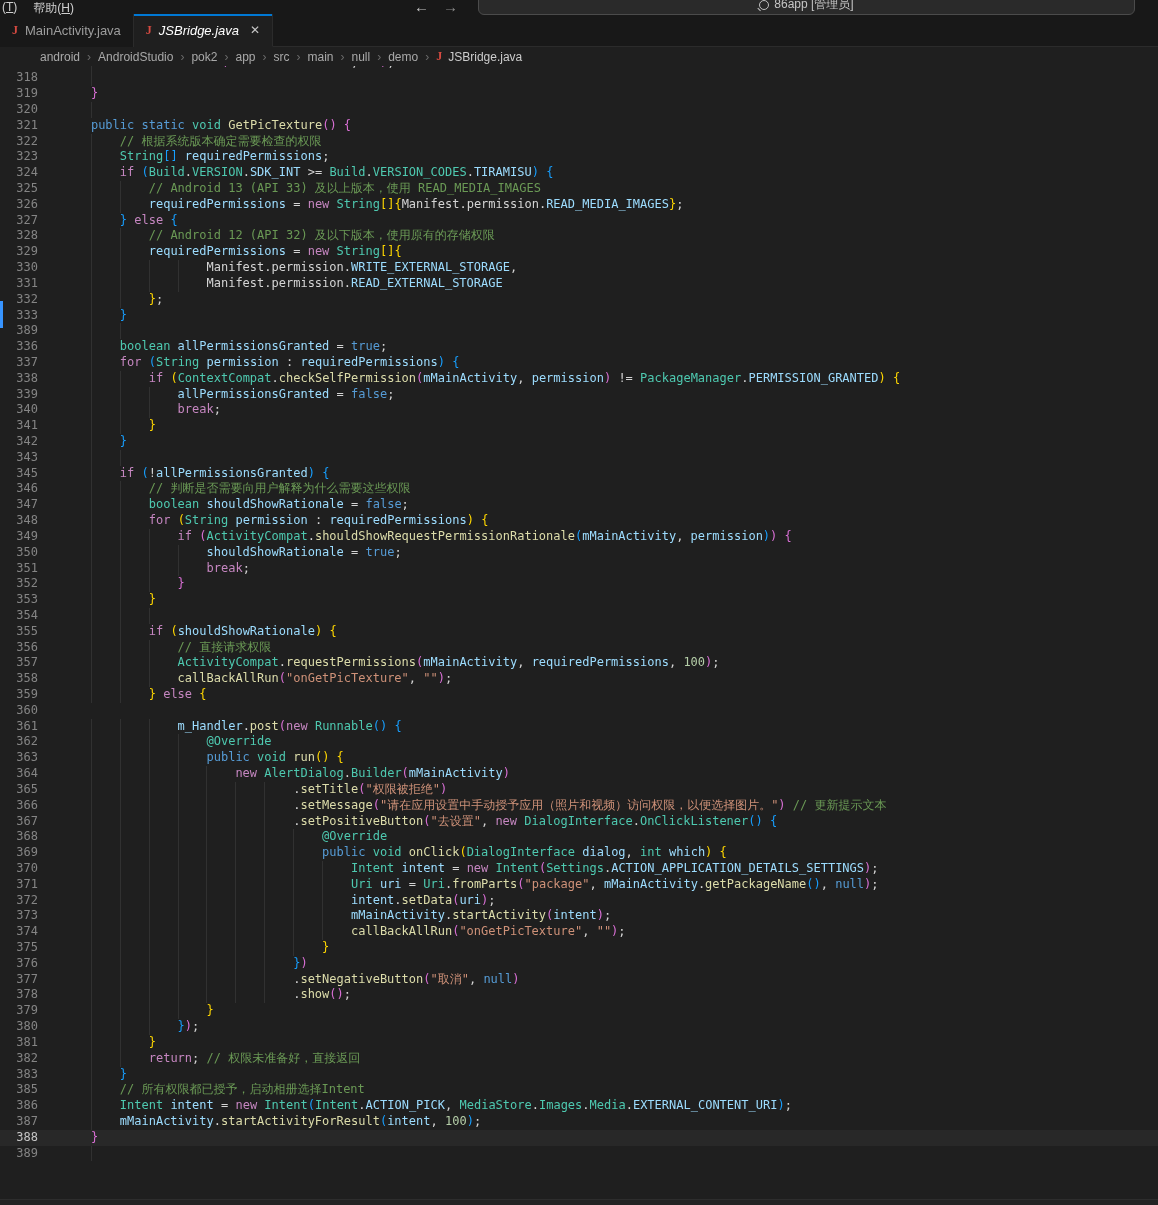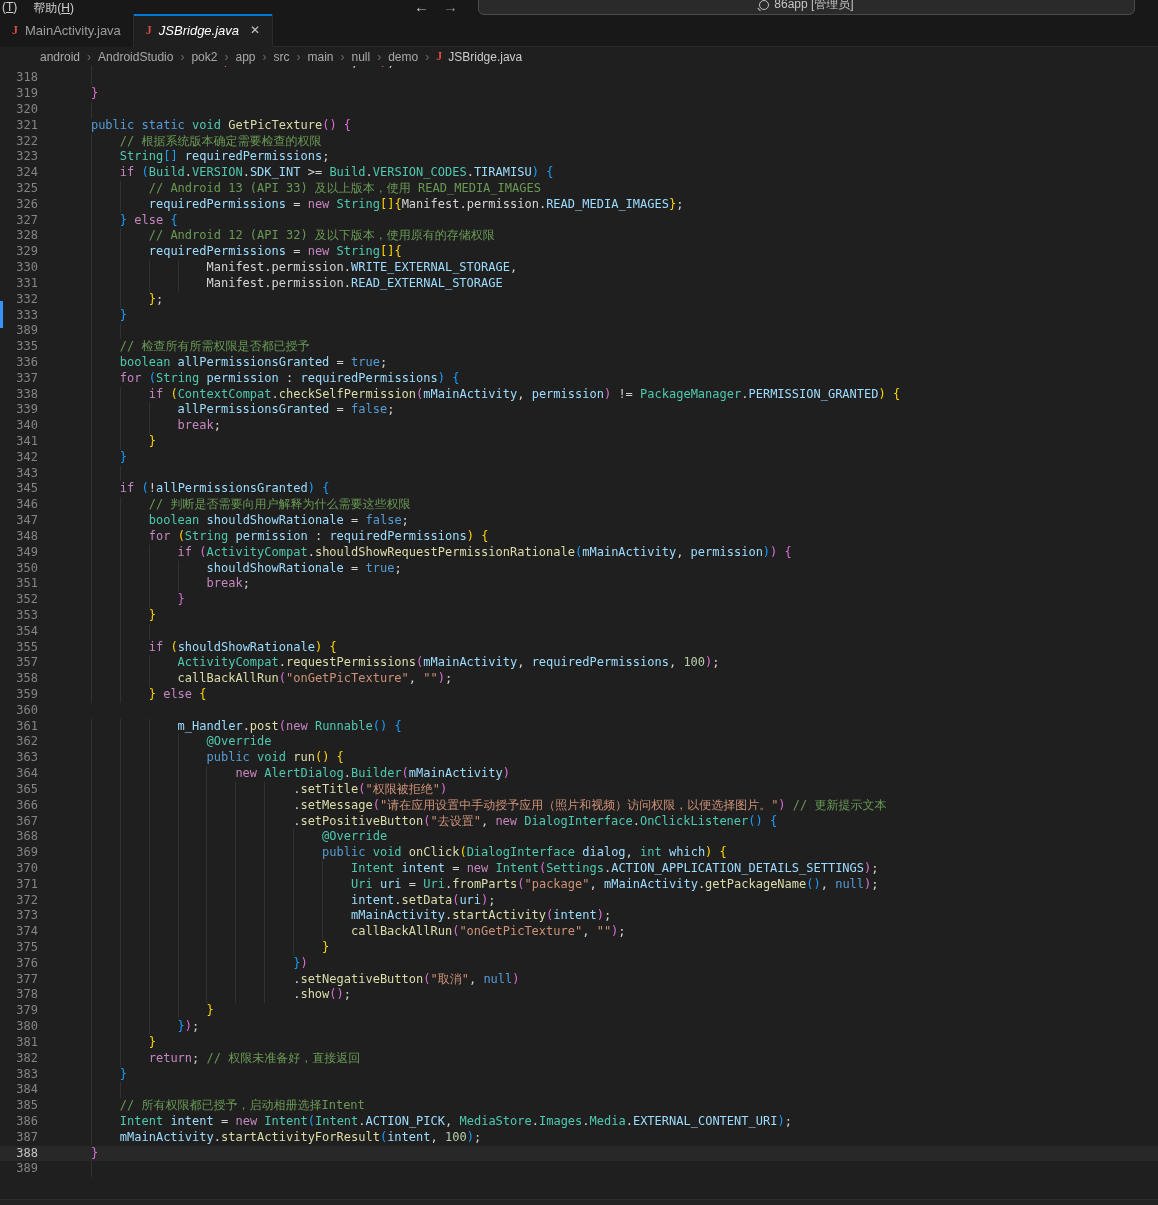--- a/index.html
+++ b/index.html
@@ -121,40 +121,40 @@
       <div class="row"><span class="ln">325</span><span class="codecell"><span class="guide" style="left: 52.8984px;"></span><span class="guide" style="left: 81.7968px;"></span><span class="tk-pln">            </span><span class="tk-com">// Android 13 (API 33) 及以上版本，使用 READ_MEDIA_IMAGES</span></span></div>
       <div class="row"><span class="ln">326</span><span class="codecell"><span class="guide" style="left: 52.8984px;"></span><span class="guide" style="left: 81.7968px;"></span><span class="tk-pln">            </span><span class="tk-var">requiredPermissions</span><span class="tk-pln"> = </span><span class="tk-ctrl">new</span><span class="tk-pln"> </span><span class="tk-type">String</span><span class="tk-b1">[]{</span><span class="tk-pln">Manifest.permission.</span><span class="tk-var">READ_MEDIA_IMAGES</span><span class="tk-b1">}</span><span class="tk-pln">;</span></span></div>
       <div class="row"><span class="ln">327</span><span class="codecell"><span class="guide" style="left: 52.8984px;"></span><span class="tk-pln">        </span><span class="tk-b3">}</span><span class="tk-pln"> </span><span class="tk-ctrl">else</span><span class="tk-pln"> </span><span class="tk-b3">{</span></span></div>
       <div class="row"><span class="ln">328</span><span class="codecell"><span class="guide" style="left: 52.8984px;"></span><span class="guide" style="left: 81.7968px;"></span><span class="tk-pln">            </span><span class="tk-com">// Android 12 (API 32) 及以下版本，使用原有的存储权限</span></span></div>
       <div class="row"><span class="ln">329</span><span class="codecell"><span class="guide" style="left: 52.8984px;"></span><span class="guide" style="left: 81.7968px;"></span><span class="tk-pln">            </span><span class="tk-var">requiredPermissions</span><span class="tk-pln"> = </span><span class="tk-ctrl">new</span><span class="tk-pln"> </span><span class="tk-type">String</span><span class="tk-b1">[]{</span></span></div>
       <div class="row"><span class="ln">330</span><span class="codecell"><span class="guide" style="left: 52.8984px;"></span><span class="guide" style="left: 81.7968px;"></span><span class="guide" style="left: 110.695px;"></span><span class="guide" style="left: 139.594px;"></span><span class="tk-pln">                    Manifest.permission.</span><span class="tk-var">WRITE_EXTERNAL_STORAGE</span><span class="tk-pln">,</span></span></div>
       <div class="row"><span class="ln">331</span><span class="codecell"><span class="guide" style="left: 52.8984px;"></span><span class="guide" style="left: 81.7968px;"></span><span class="guide" style="left: 110.695px;"></span><span class="guide" style="left: 139.594px;"></span><span class="tk-pln">                    Manifest.permission.</span><span class="tk-var">READ_EXTERNAL_STORAGE</span></span></div>
       <div class="row"><span class="ln">332</span><span class="codecell"><span class="guide" style="left: 52.8984px;"></span><span class="guide" style="left: 81.7968px;"></span><span class="tk-pln">            </span><span class="tk-b1">}</span><span class="tk-pln">;</span></span></div>
       <div class="row"><span class="ln">333</span><span class="codecell"><span class="guide" style="left: 52.8984px;"></span><span class="tk-pln">        </span><span class="tk-b3">}</span></span></div>
       <div class="row"><span class="ln">389</span><span class="codecell"><span class="guide" style="left: 52.8984px;"></span><span class="guide" style="left: 81.7968px;"></span></span></div>
-      <div class="row"><span class="ln">335</span><span class="codecell"><span class="guide" style="left: 52.8984px;"></span><span class="tk-pln">        </span><span class="tk-com">// 检查所有所需权限是否都已授予</span></span></div>
       <div class="row"><span class="ln">336</span><span class="codecell"><span class="guide" style="left: 52.8984px;"></span><span class="tk-pln">        </span><span class="tk-type">boolean</span><span class="tk-pln"> </span><span class="tk-var">allPermissionsGranted</span><span class="tk-pln"> = </span><span class="tk-kw">true</span><span class="tk-pln">;</span></span></div>
       <div class="row"><span class="ln">337</span><span class="codecell"><span class="guide" style="left: 52.8984px;"></span><span class="tk-pln">        </span><span class="tk-ctrl">for</span><span class="tk-pln"> </span><span class="tk-b3">(</span><span class="tk-type">String</span><span class="tk-pln"> </span><span class="tk-var">permission</span><span class="tk-pln"> : </span><span class="tk-var">requiredPermissions</span><span class="tk-b3">)</span><span class="tk-pln"> </span><span class="tk-b3">{</span></span></div>
       <div class="row"><span class="ln">338</span><span class="codecell"><span class="guide" style="left: 52.8984px;"></span><span class="guide" style="left: 81.7968px;"></span><span class="tk-pln">            </span><span class="tk-ctrl">if</span><span class="tk-pln"> </span><span class="tk-b1">(</span><span class="tk-type">ContextCompat</span><span class="tk-pln">.</span><span class="tk-fn">checkSelfPermission</span><span class="tk-b2">(</span><span class="tk-var">mMainActivity</span><span class="tk-pln">, </span><span class="tk-var">permission</span><span class="tk-b2">)</span><span class="tk-pln"> != </span><span class="tk-type">PackageManager</span><span class="tk-pln">.</span><span class="tk-var">PERMISSION_GRANTED</span><span class="tk-b1">)</span><span class="tk-pln"> </span><span class="tk-b1">{</span></span></div>
       <div class="row"><span class="ln">339</span><span class="codecell"><span class="guide" style="left: 52.8984px;"></span><span class="guide" style="left: 81.7968px;"></span><span class="guide" style="left: 110.695px;"></span><span class="tk-pln">                </span><span class="tk-var">allPermissionsGranted</span><span class="tk-pln"> = </span><span class="tk-kw">false</span><span class="tk-pln">;</span></span></div>
       <div class="row"><span class="ln">340</span><span class="codecell"><span class="guide" style="left: 52.8984px;"></span><span class="guide" style="left: 81.7968px;"></span><span class="guide" style="left: 110.695px;"></span><span class="tk-pln">                </span><span class="tk-ctrl">break</span><span class="tk-pln">;</span></span></div>
       <div class="row"><span class="ln">341</span><span class="codecell"><span class="guide" style="left: 52.8984px;"></span><span class="guide" style="left: 81.7968px;"></span><span class="tk-pln">            </span><span class="tk-b1">}</span></span></div>
       <div class="row"><span class="ln">342</span><span class="codecell"><span class="guide" style="left: 52.8984px;"></span><span class="tk-pln">        </span><span class="tk-b3">}</span></span></div>
       <div class="row"><span class="ln">343</span><span class="codecell"><span class="guide" style="left: 52.8984px;"></span><span class="guide" style="left: 81.7968px;"></span></span></div>
       <div class="row"><span class="ln">345</span><span class="codecell"><span class="guide" style="left: 52.8984px;"></span><span class="tk-pln">        </span><span class="tk-ctrl">if</span><span class="tk-pln"> </span><span class="tk-b3">(</span><span class="tk-pln">!</span><span class="tk-var">allPermissionsGranted</span><span class="tk-b3">)</span><span class="tk-pln"> </span><span class="tk-b3">{</span></span></div>
       <div class="row"><span class="ln">346</span><span class="codecell"><span class="guide" style="left: 52.8984px;"></span><span class="guide" style="left: 81.7968px;"></span><span class="tk-pln">            </span><span class="tk-com">// 判断是否需要向用户解释为什么需要这些权限</span></span></div>
       <div class="row"><span class="ln">347</span><span class="codecell"><span class="guide" style="left: 52.8984px;"></span><span class="guide" style="left: 81.7968px;"></span><span class="tk-pln">            </span><span class="tk-type">boolean</span><span class="tk-pln"> </span><span class="tk-var">shouldShowRationale</span><span class="tk-pln"> = </span><span class="tk-kw">false</span><span class="tk-pln">;</span></span></div>
       <div class="row"><span class="ln">348</span><span class="codecell"><span class="guide" style="left: 52.8984px;"></span><span class="guide" style="left: 81.7968px;"></span><span class="tk-pln">            </span><span class="tk-ctrl">for</span><span class="tk-pln"> </span><span class="tk-b1">(</span><span class="tk-type">String</span><span class="tk-pln"> </span><span class="tk-var">permission</span><span class="tk-pln"> : </span><span class="tk-var">requiredPermissions</span><span class="tk-b1">)</span><span class="tk-pln"> </span><span class="tk-b1">{</span></span></div>
       <div class="row"><span class="ln">349</span><span class="codecell"><span class="guide" style="left: 52.8984px;"></span><span class="guide" style="left: 81.7968px;"></span><span class="guide" style="left: 110.695px;"></span><span class="tk-pln">                </span><span class="tk-ctrl">if</span><span class="tk-pln"> </span><span class="tk-b2">(</span><span class="tk-type">ActivityCompat</span><span class="tk-pln">.</span><span class="tk-fn">shouldShowRequestPermissionRationale</span><span class="tk-b3">(</span><span class="tk-var">mMainActivity</span><span class="tk-pln">, </span><span class="tk-var">permission</span><span class="tk-b3">)</span><span class="tk-b2">)</span><span class="tk-pln"> </span><span class="tk-b2">{</span></span></div>
       <div class="row"><span class="ln">350</span><span class="codecell"><span class="guide" style="left: 52.8984px;"></span><span class="guide" style="left: 81.7968px;"></span><span class="guide" style="left: 110.695px;"></span><span class="guide" style="left: 139.594px;"></span><span class="tk-pln">                    </span><span class="tk-var">shouldShowRationale</span><span class="tk-pln"> = </span><span class="tk-kw">true</span><span class="tk-pln">;</span></span></div>
       <div class="row"><span class="ln">351</span><span class="codecell"><span class="guide" style="left: 52.8984px;"></span><span class="guide" style="left: 81.7968px;"></span><span class="guide" style="left: 110.695px;"></span><span class="guide" style="left: 139.594px;"></span><span class="tk-pln">                    </span><span class="tk-ctrl">break</span><span class="tk-pln">;</span></span></div>
       <div class="row"><span class="ln">352</span><span class="codecell"><span class="guide" style="left: 52.8984px;"></span><span class="guide" style="left: 81.7968px;"></span><span class="guide" style="left: 110.695px;"></span><span class="tk-pln">                </span><span class="tk-b2">}</span></span></div>
       <div class="row"><span class="ln">353</span><span class="codecell"><span class="guide" style="left: 52.8984px;"></span><span class="guide" style="left: 81.7968px;"></span><span class="tk-pln">            </span><span class="tk-b1">}</span></span></div>
       <div class="row"><span class="ln">354</span><span class="codecell"><span class="guide" style="left: 52.8984px;"></span><span class="guide" style="left: 81.7968px;"></span><span class="guide" style="left: 110.695px;"></span></span></div>
       <div class="row"><span class="ln">355</span><span class="codecell"><span class="guide" style="left: 52.8984px;"></span><span class="guide" style="left: 81.7968px;"></span><span class="tk-pln">            </span><span class="tk-ctrl">if</span><span class="tk-pln"> </span><span class="tk-b1">(</span><span class="tk-var">shouldShowRationale</span><span class="tk-b1">)</span><span class="tk-pln"> </span><span class="tk-b1">{</span></span></div>
+      <div class="row"><span class="ln">356</span><span class="codecell"><span class="guide" style="left: 52.8984px;"></span><span class="guide" style="left: 81.7968px;"></span><span class="guide" style="left: 110.695px;"></span><span class="tk-pln">                </span><span class="tk-com">// 直接请求权限</span></span></div>
       <div class="row"><span class="ln">357</span><span class="codecell"><span class="guide" style="left: 52.8984px;"></span><span class="guide" style="left: 81.7968px;"></span><span class="guide" style="left: 110.695px;"></span><span class="tk-pln">                </span><span class="tk-type">ActivityCompat</span><span class="tk-pln">.</span><span class="tk-fn">requestPermissions</span><span class="tk-b2">(</span><span class="tk-var">mMainActivity</span><span class="tk-pln">, </span><span class="tk-var">requiredPermissions</span><span class="tk-pln">, </span><span class="tk-num">100</span><span class="tk-b2">)</span><span class="tk-pln">;</span></span></div>
       <div class="row"><span class="ln">358</span><span class="codecell"><span class="guide" style="left: 52.8984px;"></span><span class="guide" style="left: 81.7968px;"></span><span class="guide" style="left: 110.695px;"></span><span class="tk-pln">                </span><span class="tk-fn">callBackAllRun</span><span class="tk-b2">(</span><span class="tk-str">"onGetPicTexture"</span><span class="tk-pln">, </span><span class="tk-str">""</span><span class="tk-b2">)</span><span class="tk-pln">;</span></span></div>
       <div class="row"><span class="ln">359</span><span class="codecell"><span class="guide" style="left: 52.8984px;"></span><span class="guide" style="left: 81.7968px;"></span><span class="tk-pln">            </span><span class="tk-b1">}</span><span class="tk-pln"> </span><span class="tk-ctrl">else</span><span class="tk-pln"> </span><span class="tk-b1">{</span></span></div>
       <div class="row"><span class="ln">360</span></div>
       <div class="row"><span class="ln">361</span><span class="codecell"><span class="guide" style="left: 52.8984px;"></span><span class="guide" style="left: 81.7968px;"></span><span class="guide" style="left: 110.695px;"></span><span class="tk-pln">                </span><span class="tk-var">m_Handler</span><span class="tk-pln">.</span><span class="tk-fn">post</span><span class="tk-b2">(</span><span class="tk-ctrl">new</span><span class="tk-pln"> </span><span class="tk-type">Runnable</span><span class="tk-b3">()</span><span class="tk-pln"> </span><span class="tk-b3">{</span></span></div>
       <div class="row"><span class="ln">362</span><span class="codecell"><span class="guide" style="left: 52.8984px;"></span><span class="guide" style="left: 81.7968px;"></span><span class="guide" style="left: 110.695px;"></span><span class="guide" style="left: 139.594px;"></span><span class="tk-pln">                    </span><span class="tk-ann">@Override</span></span></div>
       <div class="row"><span class="ln">363</span><span class="codecell"><span class="guide" style="left: 52.8984px;"></span><span class="guide" style="left: 81.7968px;"></span><span class="guide" style="left: 110.695px;"></span><span class="guide" style="left: 139.594px;"></span><span class="tk-pln">                    </span><span class="tk-kw">public</span><span class="tk-pln"> </span><span class="tk-type">void</span><span class="tk-pln"> </span><span class="tk-fn">run</span><span class="tk-b1">()</span><span class="tk-pln"> </span><span class="tk-b1">{</span></span></div>
       <div class="row"><span class="ln">364</span><span class="codecell"><span class="guide" style="left: 52.8984px;"></span><span class="guide" style="left: 81.7968px;"></span><span class="guide" style="left: 110.695px;"></span><span class="guide" style="left: 139.594px;"></span><span class="guide" style="left: 168.492px;"></span><span class="tk-pln">                        </span><span class="tk-ctrl">new</span><span class="tk-pln"> </span><span class="tk-type">AlertDialog</span><span class="tk-pln">.</span><span class="tk-type">Builder</span><span class="tk-b2">(</span><span class="tk-var">mMainActivity</span><span class="tk-b2">)</span></span></div>
       <div class="row"><span class="ln">365</span><span class="codecell"><span class="guide" style="left: 52.8984px;"></span><span class="guide" style="left: 81.7968px;"></span><span class="guide" style="left: 110.695px;"></span><span class="guide" style="left: 139.594px;"></span><span class="guide" style="left: 168.492px;"></span><span class="guide" style="left: 197.39px;"></span><span class="guide" style="left: 226.289px;"></span><span class="tk-pln">                                .</span><span class="tk-fn">setTitle</span><span class="tk-b2">(</span><span class="tk-str">"权限被拒绝"</span><span class="tk-b2">)</span></span></div>
       <div class="row"><span class="ln">366</span><span class="codecell"><span class="guide" style="left: 52.8984px;"></span><span class="guide" style="left: 81.7968px;"></span><span class="guide" style="left: 110.695px;"></span><span class="guide" style="left: 139.594px;"></span><span class="guide" style="left: 168.492px;"></span><span class="guide" style="left: 197.39px;"></span><span class="guide" style="left: 226.289px;"></span><span class="tk-pln">                                .</span><span class="tk-fn">setMessage</span><span class="tk-b2">(</span><span class="tk-str">"请在应用设置中手动授予应用（照片和视频）访问权限，以便选择图片。"</span><span class="tk-b2">)</span><span class="tk-pln"> </span><span class="tk-com">// 更新提示文本</span></span></div>
@@ -168,21 +168,20 @@
       <div class="row"><span class="ln">374</span><span class="codecell"><span class="guide" style="left: 52.8984px;"></span><span class="guide" style="left: 81.7968px;"></span><span class="guide" style="left: 110.695px;"></span><span class="guide" style="left: 139.594px;"></span><span class="guide" style="left: 168.492px;"></span><span class="guide" style="left: 197.39px;"></span><span class="guide" style="left: 226.289px;"></span><span class="guide" style="left: 255.187px;"></span><span class="guide" style="left: 284.086px;"></span><span class="tk-pln">                                        </span><span class="tk-fn">callBackAllRun</span><span class="tk-b2">(</span><span class="tk-str">"onGetPicTexture"</span><span class="tk-pln">, </span><span class="tk-str">""</span><span class="tk-b2">)</span><span class="tk-pln">;</span></span></div>
       <div class="row"><span class="ln">375</span><span class="codecell"><span class="guide" style="left: 52.8984px;"></span><span class="guide" style="left: 81.7968px;"></span><span class="guide" style="left: 110.695px;"></span><span class="guide" style="left: 139.594px;"></span><span class="guide" style="left: 168.492px;"></span><span class="guide" style="left: 197.39px;"></span><span class="guide" style="left: 226.289px;"></span><span class="guide" style="left: 255.187px;"></span><span class="tk-pln">                                    </span><span class="tk-b1">}</span></span></div>
       <div class="row"><span class="ln">376</span><span class="codecell"><span class="guide" style="left: 52.8984px;"></span><span class="guide" style="left: 81.7968px;"></span><span class="guide" style="left: 110.695px;"></span><span class="guide" style="left: 139.594px;"></span><span class="guide" style="left: 168.492px;"></span><span class="guide" style="left: 197.39px;"></span><span class="guide" style="left: 226.289px;"></span><span class="tk-pln">                                </span><span class="tk-b3">}</span><span class="tk-b2">)</span></span></div>
       <div class="row"><span class="ln">377</span><span class="codecell"><span class="guide" style="left: 52.8984px;"></span><span class="guide" style="left: 81.7968px;"></span><span class="guide" style="left: 110.695px;"></span><span class="guide" style="left: 139.594px;"></span><span class="guide" style="left: 168.492px;"></span><span class="guide" style="left: 197.39px;"></span><span class="guide" style="left: 226.289px;"></span><span class="tk-pln">                                .</span><span class="tk-fn">setNegativeButton</span><span class="tk-b2">(</span><span class="tk-str">"取消"</span><span class="tk-pln">, </span><span class="tk-kw">null</span><span class="tk-b2">)</span></span></div>
       <div class="row"><span class="ln">378</span><span class="codecell"><span class="guide" style="left: 52.8984px;"></span><span class="guide" style="left: 81.7968px;"></span><span class="guide" style="left: 110.695px;"></span><span class="guide" style="left: 139.594px;"></span><span class="guide" style="left: 168.492px;"></span><span class="guide" style="left: 197.39px;"></span><span class="guide" style="left: 226.289px;"></span><span class="tk-pln">                                .</span><span class="tk-fn">show</span><span class="tk-b2">()</span><span class="tk-pln">;</span></span></div>
       <div class="row"><span class="ln">379</span><span class="codecell"><span class="guide" style="left: 52.8984px;"></span><span class="guide" style="left: 81.7968px;"></span><span class="guide" style="left: 110.695px;"></span><span class="guide" style="left: 139.594px;"></span><span class="tk-pln">                    </span><span class="tk-b1">}</span></span></div>
       <div class="row"><span class="ln">380</span><span class="codecell"><span class="guide" style="left: 52.8984px;"></span><span class="guide" style="left: 81.7968px;"></span><span class="guide" style="left: 110.695px;"></span><span class="tk-pln">                </span><span class="tk-b3">}</span><span class="tk-b2">)</span><span class="tk-pln">;</span></span></div>
       <div class="row"><span class="ln">381</span><span class="codecell"><span class="guide" style="left: 52.8984px;"></span><span class="guide" style="left: 81.7968px;"></span><span class="tk-pln">            </span><span class="tk-b1">}</span></span></div>
       <div class="row"><span class="ln">382</span><span class="codecell"><span class="guide" style="left: 52.8984px;"></span><span class="guide" style="left: 81.7968px;"></span><span class="tk-pln">            </span><span class="tk-ctrl">return</span><span class="tk-pln">; </span><span class="tk-com">// 权限未准备好，直接返回</span></span></div>
       <div class="row"><span class="ln">383</span><span class="codecell"><span class="guide" style="left: 52.8984px;"></span><span class="tk-pln">        </span><span class="tk-b3">}</span></span></div>
-      <div class="row"><span class="ln">384</span><span class="codecell"><span class="guide" style="left: 52.8984px;"></span><span class="guide" style="left: 81.7968px;"></span></span></div>
       <div class="row"><span class="ln">385</span><span class="codecell"><span class="guide" style="left: 52.8984px;"></span><span class="tk-pln">        </span><span class="tk-com">// 所有权限都已授予，启动相册选择Intent</span></span></div>
       <div class="row"><span class="ln">386</span><span class="codecell"><span class="guide" style="left: 52.8984px;"></span><span class="tk-pln">        </span><span class="tk-type">Intent</span><span class="tk-pln"> </span><span class="tk-var">intent</span><span class="tk-pln"> = </span><span class="tk-ctrl">new</span><span class="tk-pln"> </span><span class="tk-type">Intent</span><span class="tk-b3">(</span><span class="tk-type">Intent</span><span class="tk-pln">.</span><span class="tk-var">ACTION_PICK</span><span class="tk-pln">, </span><span class="tk-type">MediaStore</span><span class="tk-pln">.</span><span class="tk-type">Images</span><span class="tk-pln">.</span><span class="tk-type">Media</span><span class="tk-pln">.</span><span class="tk-var">EXTERNAL_CONTENT_URI</span><span class="tk-b3">)</span><span class="tk-pln">;</span></span></div>
       <div class="row"><span class="ln">387</span><span class="codecell"><span class="guide" style="left: 52.8984px;"></span><span class="tk-pln">        </span><span class="tk-var">mMainActivity</span><span class="tk-pln">.</span><span class="tk-fn">startActivityForResult</span><span class="tk-b3">(</span><span class="tk-var">intent</span><span class="tk-pln">, </span><span class="tk-num">100</span><span class="tk-b3">)</span><span class="tk-pln">;</span></span></div>
       <div class="row current"><span class="ln">388</span><span class="codecell"><span class="tk-pln">    </span><span class="tk-b2">}</span></span></div>
       <div class="row"><span class="ln">389</span><span class="codecell"><span class="guide" style="left: 52.8984px;"></span></span></div>
     </div>
 </div>
 
 <div class="left-marker"></div>
 <div class="bottom-band"></div>

